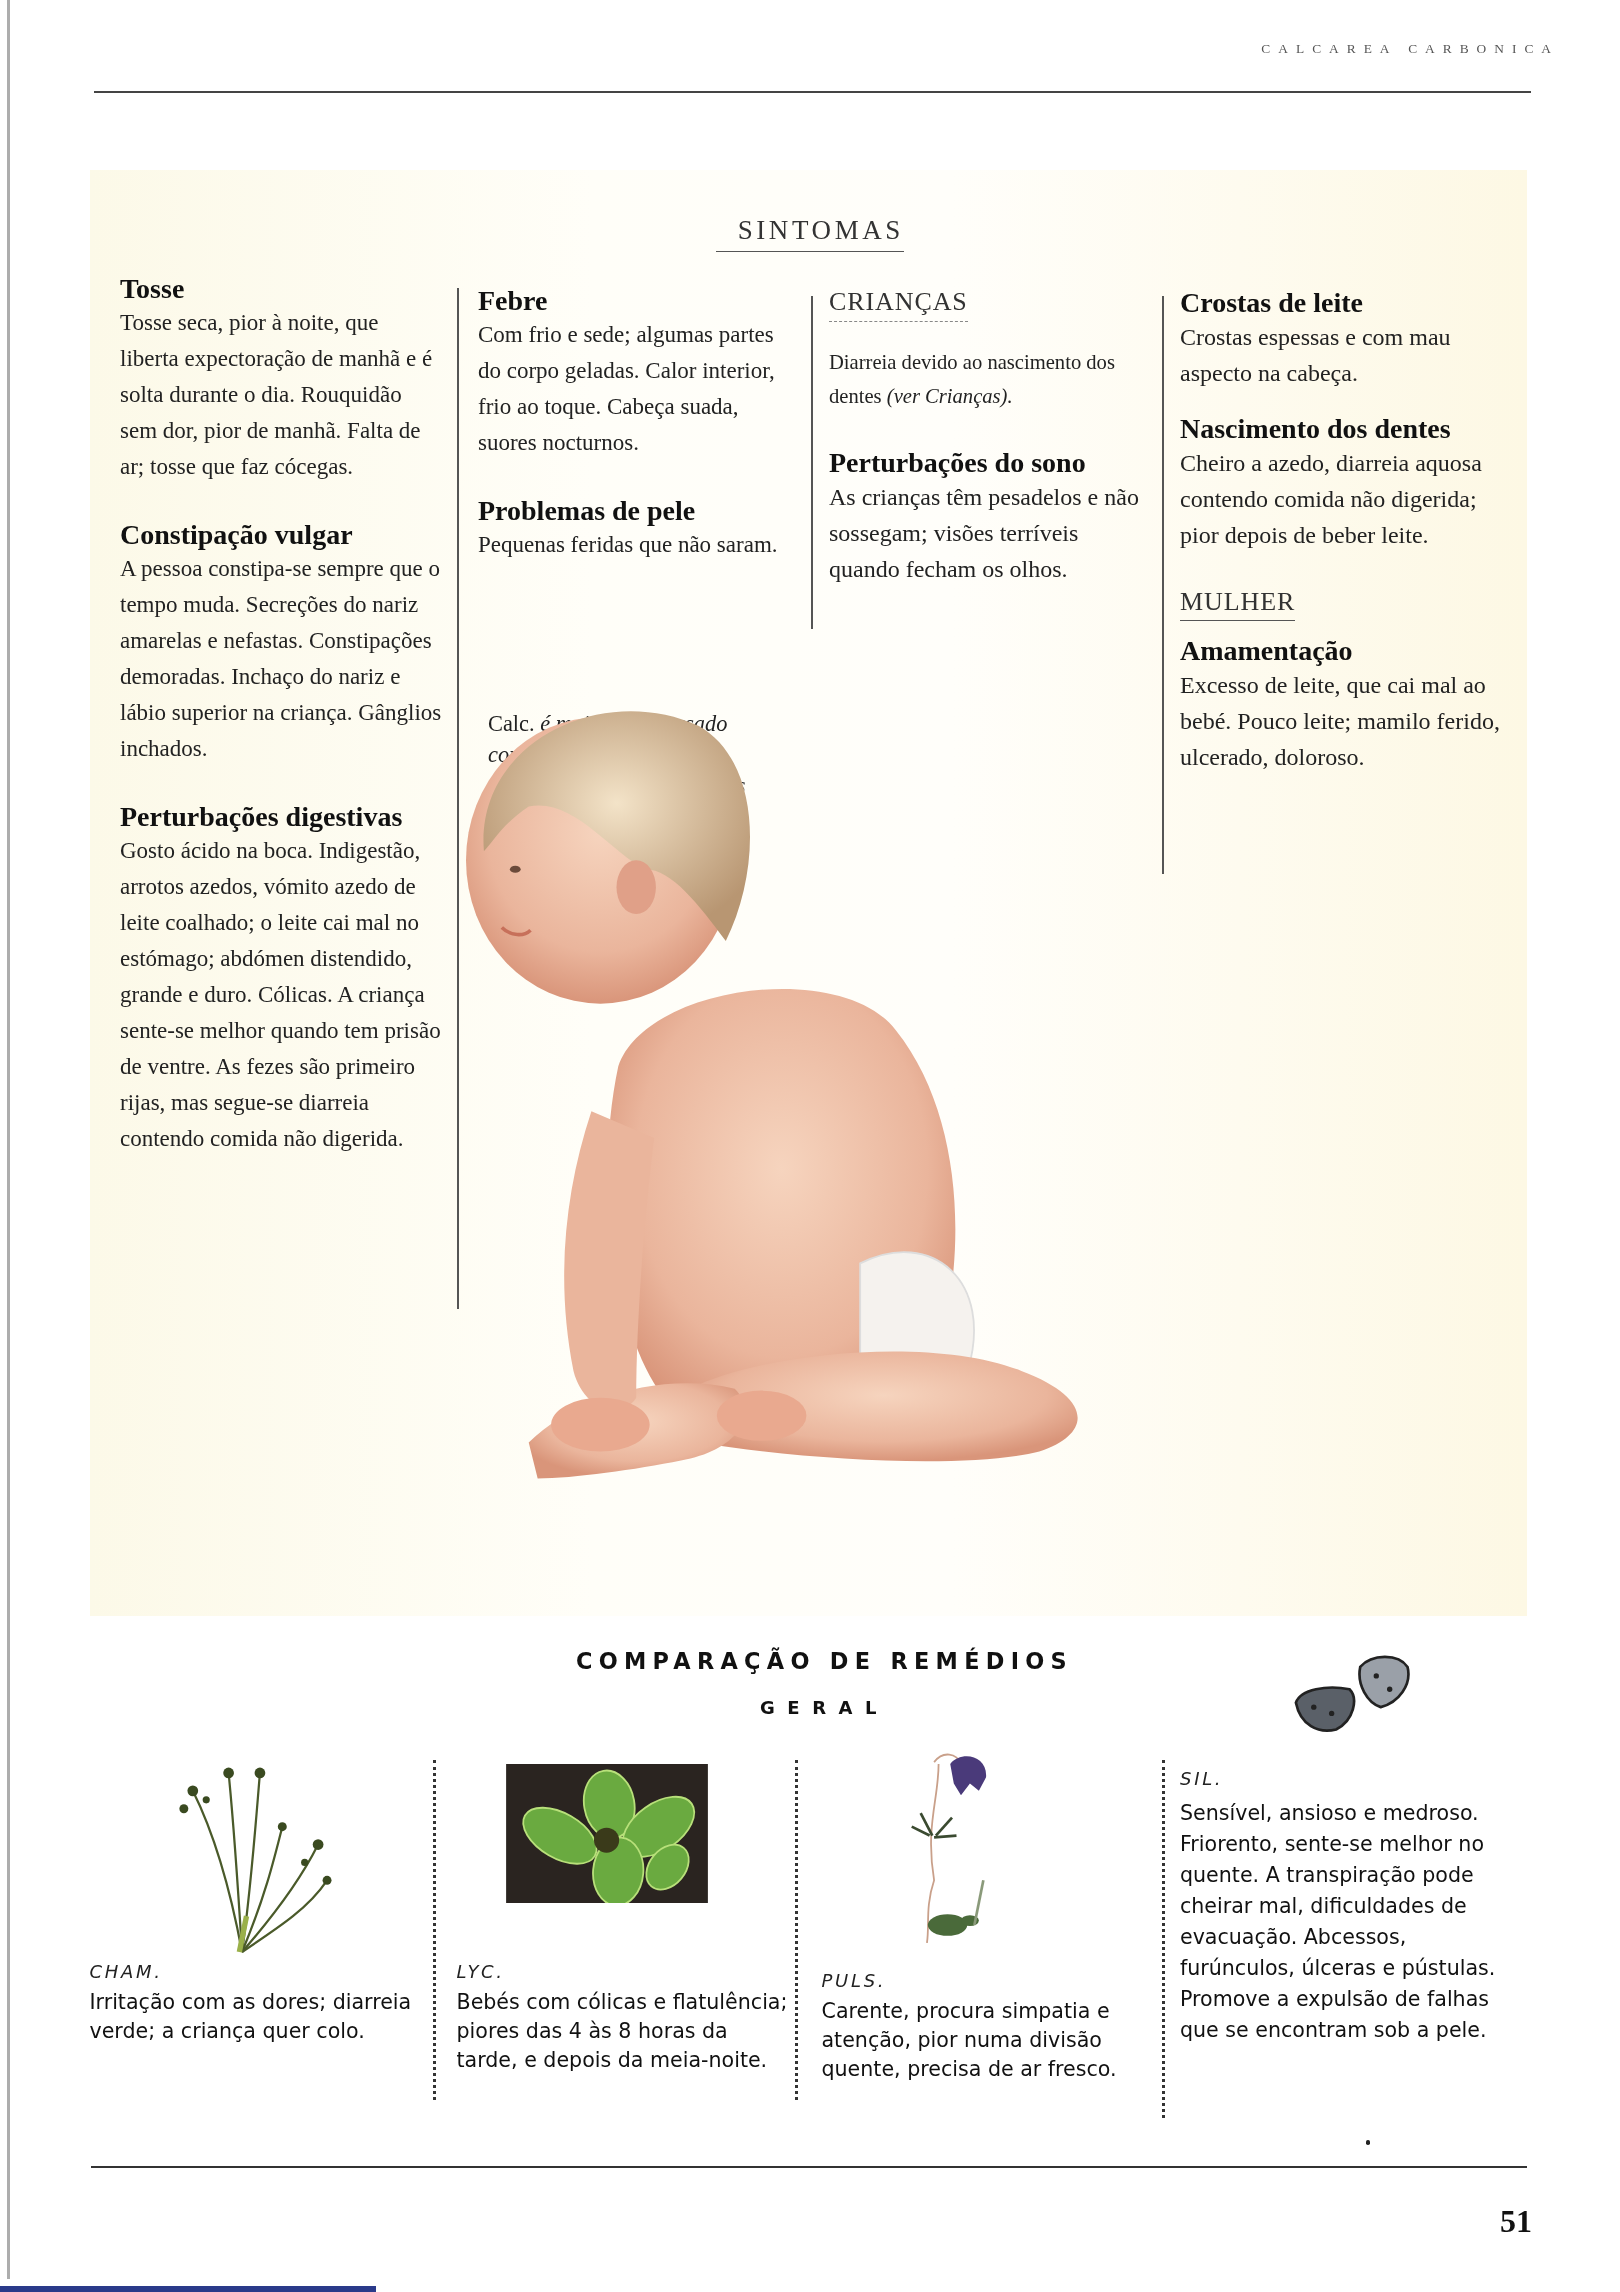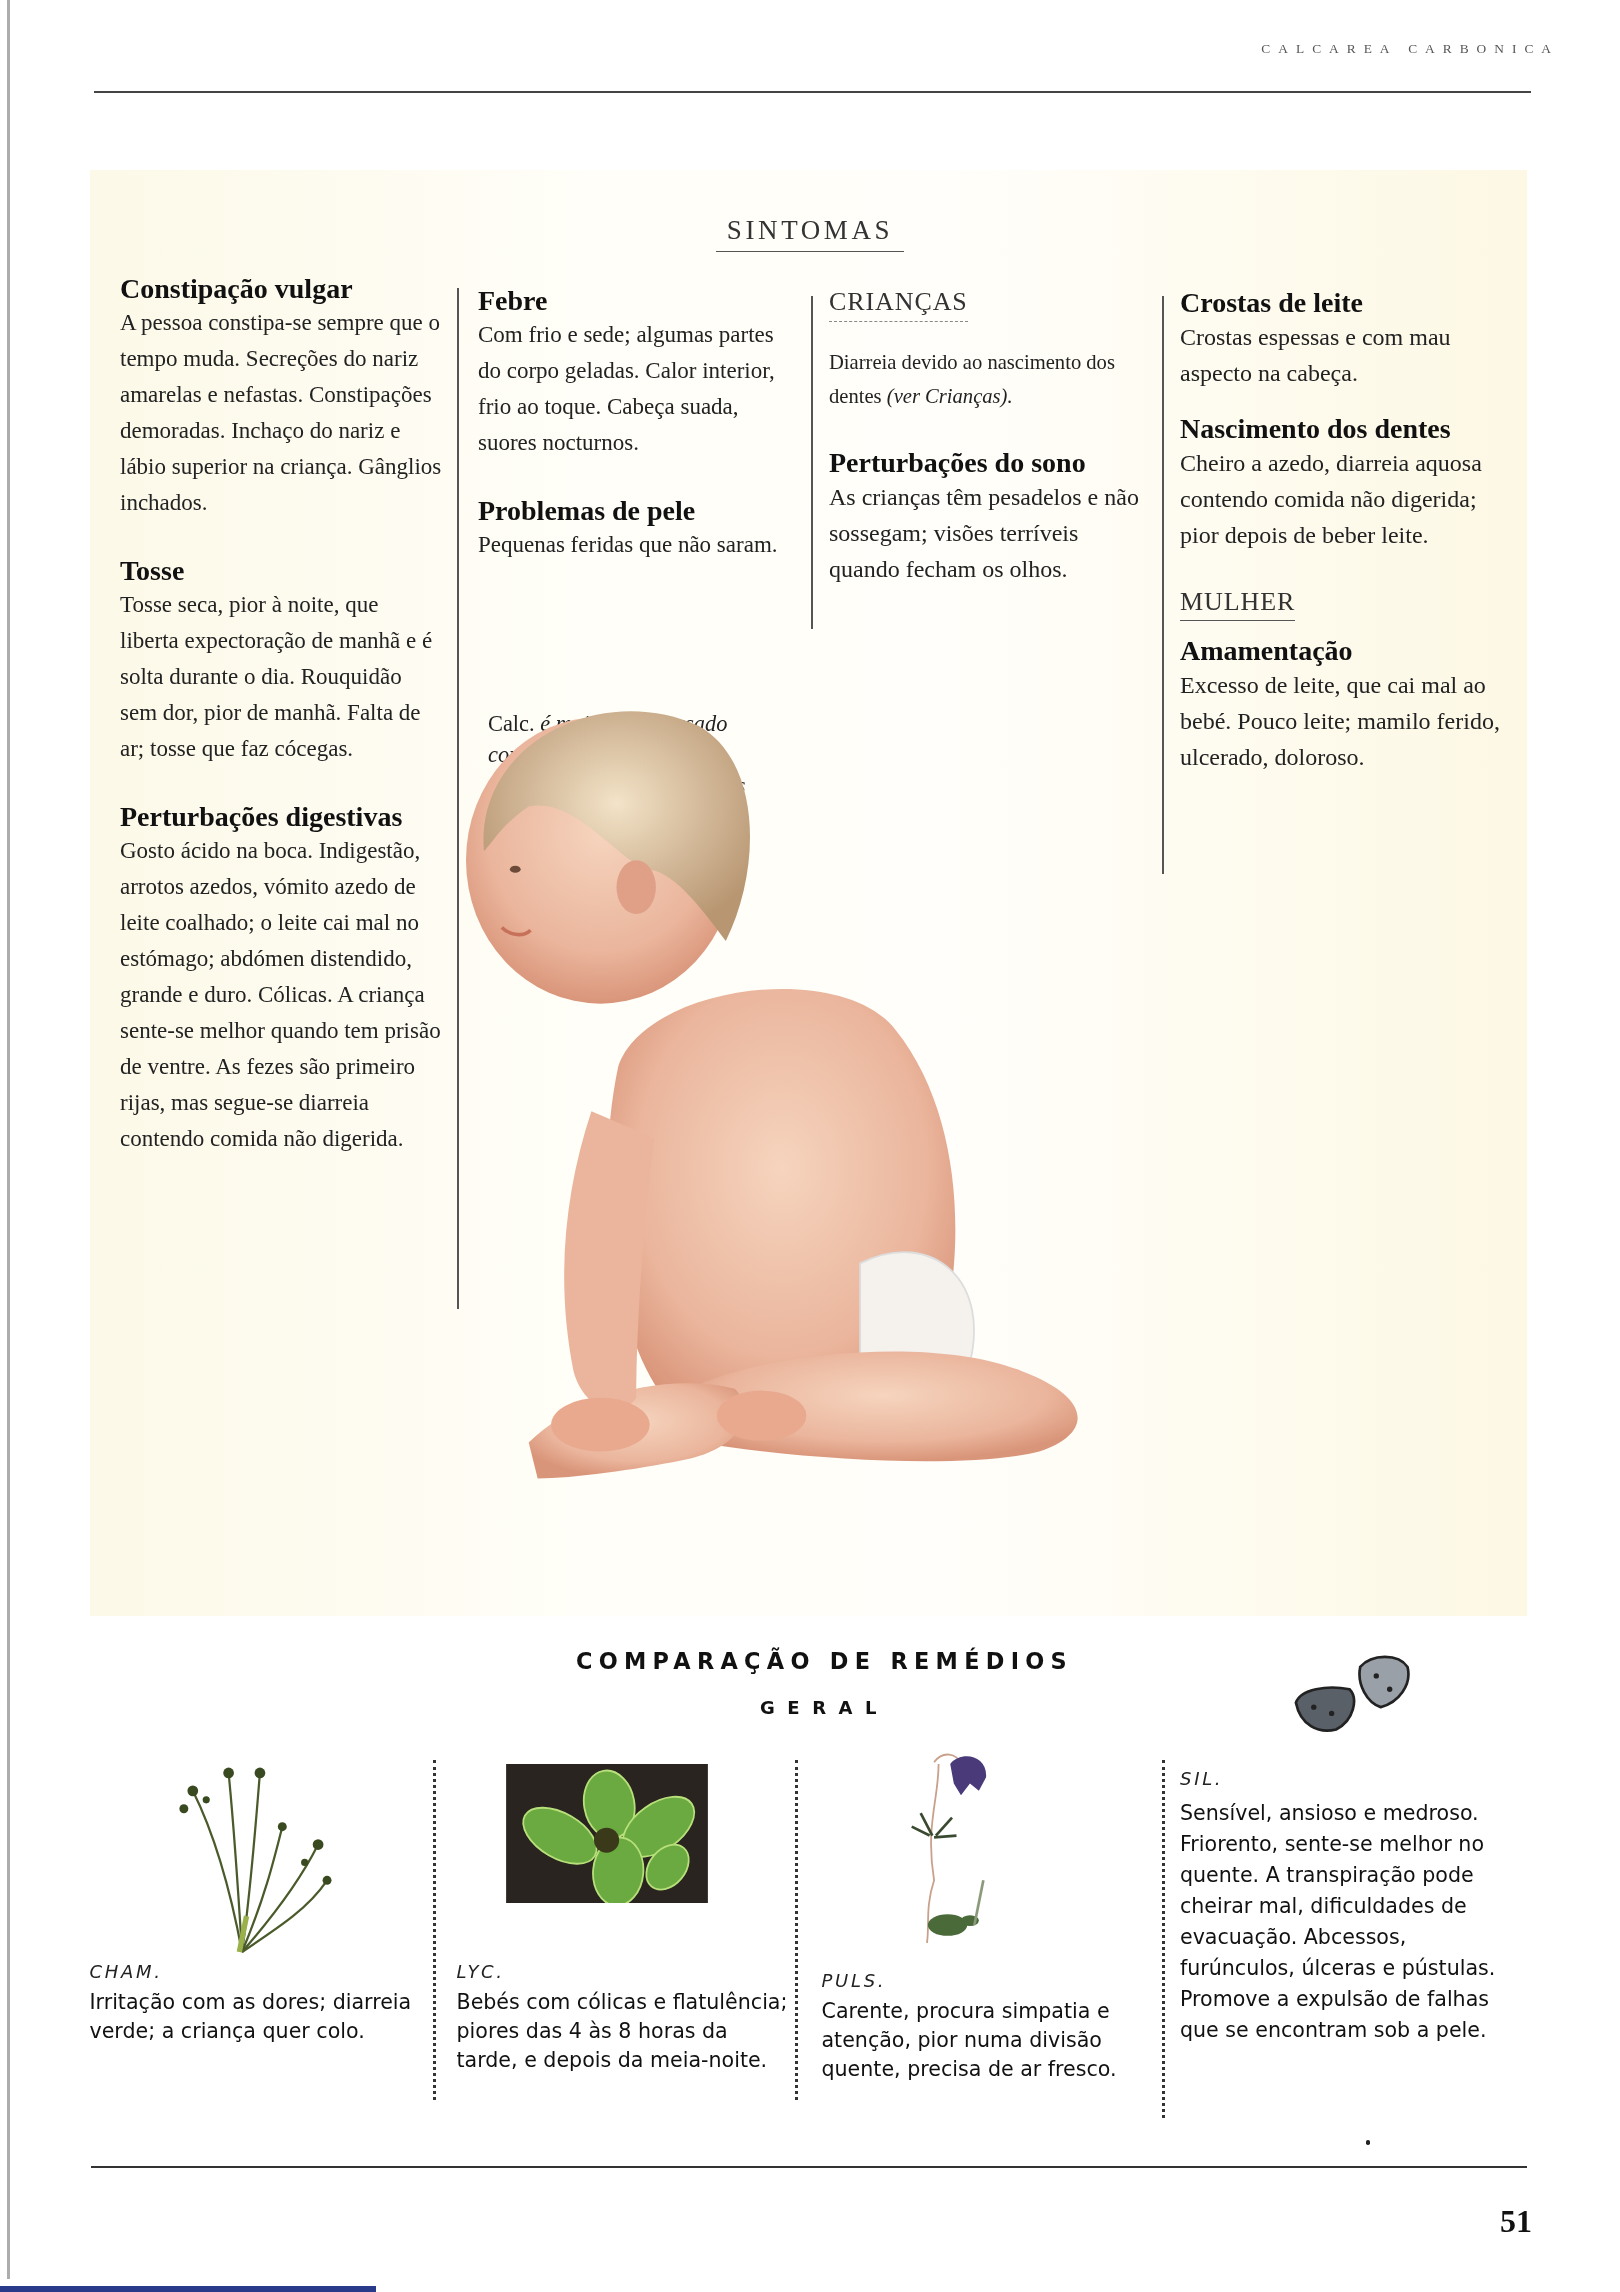--- a/index.html
+++ b/index.html
@@ -9,21 +9,21 @@
     .binding-edge { position: absolute; left: 7.2px; top: 0; width: 2.7px; height: 2279px; background: #777; opacity: .6; }
     .bottom-blue { position: absolute; left: 0; bottom: 0; width: 376px; height: 7.2px; background: #2a3a8a; }
 
     .running-head { position: absolute; left: 1246px; top: 41px; width: 313px; text-align: right;
       font-family: "Liberation Serif", serif; font-size: 13.4px; letter-spacing: 8px; color: #555; }
     .top-rule { position: absolute; left: 94px; top: 91px; width: 1437px; height: 1.8px; background: #444; }
 
     .panel { position: absolute; left: 90px; top: 170px; width: 1437px; height: 1446px;
       background: linear-gradient(90deg, #fcf9e8 0%, #fffef8 35%, #fffefa 60%, #fdf8e4 100%); }
 
-    .section-title { position: absolute; left: 716px; top: 215px; width: 188px; text-align: center;
+    .section-title { position: absolute; left: 716px; top: 215px; width: 188px; text-align: right;
       font-family: "Liberation Serif", serif; font-size: 27px; letter-spacing: 3.6px; color: #333;
       border-bottom: 1.8px solid #555; padding-bottom: 5.4px; }
 
     .col { position: absolute; font-family: "Liberation Serif", serif; }
     .col h3 { font-size: 28px; font-weight: bold; line-height: 32px; color: #111; }
     .col p { font-size: 23px; line-height: 36px; color: #222; }
     .col .block { margin-bottom: 34px; }
     .col-1 { left: 120px; top: 273px; width: 322px; }
     .col-2 { left: 478px; top: 285px; width: 322px; }
     .col-3 { left: 829px; top: 287px; width: 318px; }
@@ -77,26 +77,26 @@
 
 <div class="running-head">CALCAREA CARBONICA</div>
 <div class="top-rule"></div>
 
 <div class="panel"></div>
 
 <div class="section-title">SINTOMAS</div>
 
 <div class="col col-1">
   <div class="block">
+    <h3>Tosse</h3>
+    <p>Tosse seca, pior à noite, que liberta expectoração de manhã e é solta durante o dia. Rouquidão sem dor, pior de manhã. Falta de ar; tosse que faz cócegas.</p>
+  </div>
+  <div class="block">
     <h3>Constipação vulgar</h3>
     <p>A pessoa constipa-se sempre que o tempo muda. Secreções do nariz amarelas e nefastas. Constipações demoradas. Inchaço do nariz e lábio superior na criança. Gânglios inchados.</p>
-  </div>
-  <div class="block">
-    <h3>Tosse</h3>
-    <p>Tosse seca, pior à noite, que liberta expectoração de manhã e é solta durante o dia. Rouquidão sem dor, pior de manhã. Falta de ar; tosse que faz cócegas.</p>
   </div>
   <div class="block">
     <h3>Perturbações digestivas</h3>
     <p>Gosto ácido na boca. Indigestão, arrotos azedos, vómito azedo de leite coalhado; o leite cai mal no estómago; abdómen distendido, grande e duro. Cólicas. A criança sente-se melhor quando tem prisão de ventre. As fezes são primeiro rijas, mas segue-se diarreia contendo comida não digerida.</p>
   </div>
 </div>
 <div class="vrule vr1"></div>
 
 <div class="col col-2">
   <div class="block">

